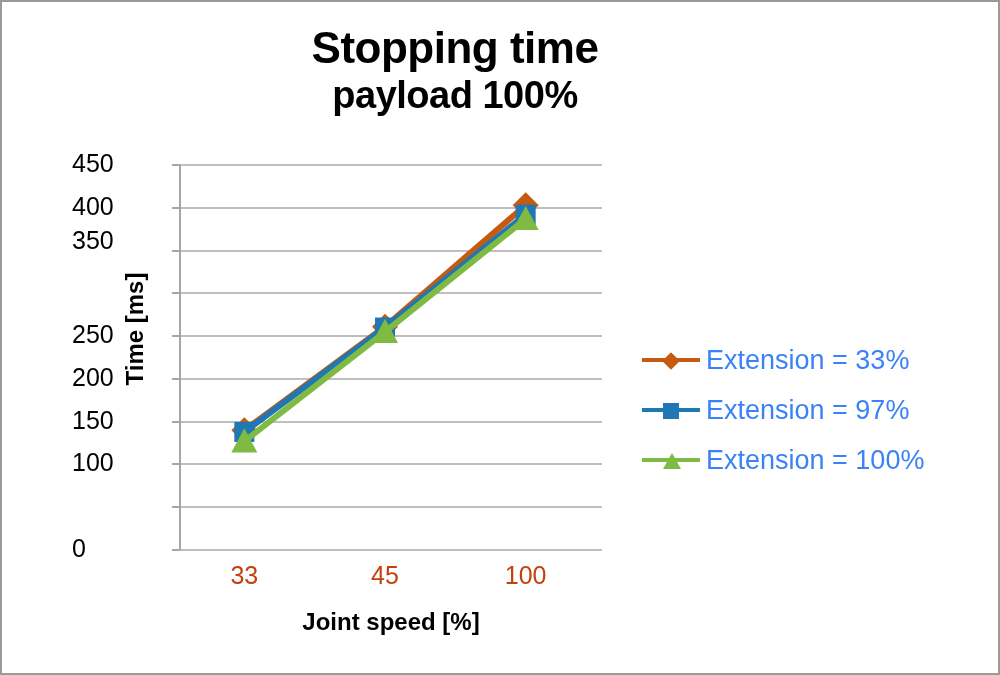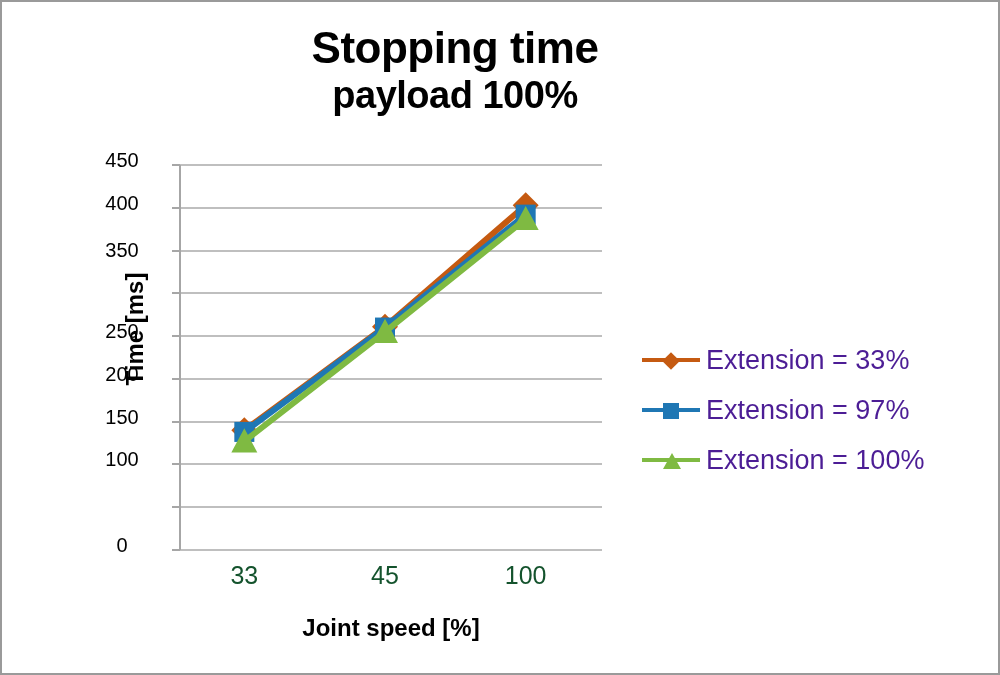--- a/index.html
+++ b/index.html
@@ -53,44 +53,43 @@
   }
   .tickmark{
     position:absolute;left:-8px;width:8px;height:0;
     border-top:2px solid #a6a6a6;
   }
 
   
   .ytick-label{
     position:absolute;
     right:1008px; 
-    font-size:20px;color:#000000;
-    text-align:center;white-space:nowrap;
+    font-size:25px;color:#000000;
+    text-align:left;white-space:nowrap;
   }
   #y-tick-labels{
     position:absolute;left:-108px;top:0;width:100px;height:385px;
   }
   #y-tick-labels .ytick-label{
     position:absolute;left:0;width:100px;right:auto;
   }
   #x-tick-labels{
     position:absolute;left:0;top:396px;width:422px;height:40px;
   }
   .xtick-label{
     position:absolute;
-    font-size:25px;color:#14532d;
+    font-size:25px;color:#c2410c;
     text-align:center;white-space:nowrap;
     transform:translateX(-50%);
   }
   #x-axis-title{
     position:absolute;left:0;top:443px;width:422px;
     text-align:center;
     font-size:24px;font-weight:bold;color:#000000;
     white-space:nowrap;
-    margin-top:6px;
   }
   #y-axis-title{
     position:absolute;
     left:-145px;top:150px;
     width:200px;
     text-align:center;
     font-size:24px;font-weight:bold;color:#000000;
     transform:rotate(-90deg);
     transform-origin:center center;
     white-space:nowrap;
@@ -121,21 +120,21 @@
   }
   .legend-line{
     position:absolute;left:0;top:9px;
     width:58px;height:4px;
   }
   .legend-marker{
     position:absolute;left:21px;top:4px;
     width:16px;height:16px;
   }
   .legend-label{
-    font-size:27px;color:#4c1d95;white-space:nowrap;
+    font-size:27px;color:#3b82f6;white-space:nowrap;
   }
 </style>
 </head>
 <body>
 
 <div id="frame">
 
   <div id="title-block">
     <div id="chart-title">Stopping time</div>
     <div id="chart-subtitle">payload 100%</div>
@@ -187,21 +186,21 @@
             <polygon points="64.33333333333333,263.34444444444443 77.33333333333333,287.39444444444445 51.33333333333333,287.39444444444445" fill="#7FBA42"></polygon>
             <polygon points="205,153.83333333333334 218,177.88333333333335 192,177.88333333333335" fill="#7FBA42"></polygon>
             <polygon points="345.66666666666663,40.89999999999998 358.66666666666663,64.94999999999997 332.66666666666663,64.94999999999997" fill="#7FBA42"></polygon>
           </g>
         </svg>
     </div>
 
     <div id="y-tick-labels">
         <div class="ytick-label" style="top: -16px;">450</div>
         <div class="ytick-label" style="top: 26.7778px;">400</div>
-        <div class="ytick-label" style="top: 74px;">350</div>
+        <div class="ytick-label" style="top: 61px;">350</div>
         <div class="ytick-label" style="top: 155.111px;">250</div>
         <div class="ytick-label" style="top: 197.889px;">200</div>
         <div class="ytick-label" style="top: 240.667px;">150</div>
         <div class="ytick-label" style="top: 283.444px;">100</div>
         <div class="ytick-label" style="top: 369px;">0</div>
       </div>
     <div id="x-tick-labels">
         <div class="xtick-label" style="left: 64.3333px; top: 0px;">33</div>
         <div class="xtick-label" style="left: 205px; top: 0px;">45</div>
         <div class="xtick-label" style="left: 345.667px; top: 0px;">100</div>

